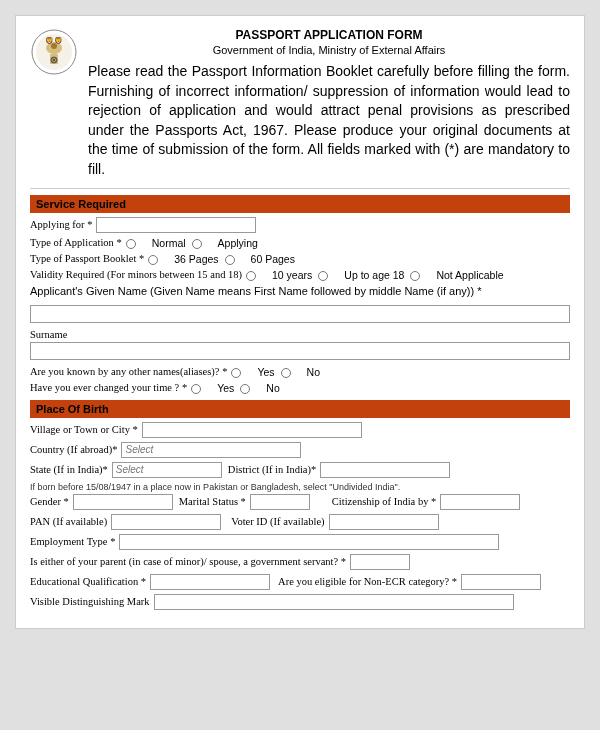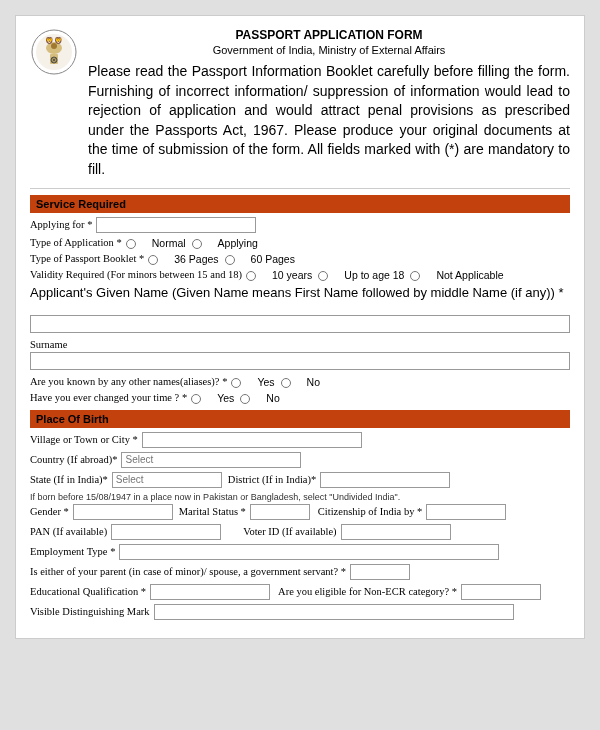--- a/index.html
+++ b/index.html
@@ -69,20 +69,21 @@
       white-space: nowrap;
       font-family: Liberation Serif, serif;
     }
     .form-input {
       border: 1px solid #999;
       height: 16px;
       font-size: 10px;
       padding: 0 3px;
       background: #fff;
       outline: none;
+      font-style: italic;
     }
     .radio-group {
       display: flex;
       align-items: center;
       gap: 6px;
     }
     .radio-item {
       display: flex;
       align-items: flex-end;
       gap: 16px;
@@ -103,22 +104,22 @@
     }
     .divider {
       border: none;
       border-top: 1px solid #ccc;
       margin: 4px 0;
     }
     .given-name-section {
       margin-bottom: 4px;
     }
     .given-name-label {
-      font-size: 13px;
-      margin-bottom: 13px;
+      font-size: 11px;
+      margin-bottom: 6px;
     }
     .inline-note {
       font-size: 9px;
       color: #333;
       margin-top: 1px;
       margin-bottom: 2px;
     }
   </style>
 </head>
 <body>
@@ -273,28 +274,28 @@
     <input class="form-input" style="width: 130px;" type="text">
   </div>
 
   <div class="inline-note">If born before 15/08/1947 in a place now in Pakistan or Bangladesh, select "Undivided India".</div>
 
   <div class="form-row">
     <span class="form-label">Gender *</span>
     <input class="form-input" style="width: 100px;" type="text">
     <span class="form-label" style="margin-left:6px;">Marital Status *</span>
     <input class="form-input" style="width: 60px;" type="text">
-    <span class="form-label" style="margin-left:8px;">Citizenship of India by *</span>
+    <span class="form-label" style="margin-left:22px;">Citizenship of India by *</span>
     <input class="form-input" style="width: 80px;" type="text">
   </div>
 
   <div class="form-row">
     <span class="form-label">PAN (If available)</span>
     <input class="form-input" style="width: 110px;" type="text">
-    <span class="form-label" style="margin-left:22px;">Voter ID (If available)</span>
+    <span class="form-label" style="margin-left:10px;">Voter ID (If available)</span>
     <input class="form-input" style="width: 110px;" type="text">
   </div>
 
   <div class="form-row">
     <span class="form-label">Employment Type *</span>
     <input class="form-input" style="width: 380px;" type="text">
   </div>
 
   <div class="form-row">
     <span class="form-label">Is either of your parent (in case of minor)/ spouse, a government servant? *</span>

